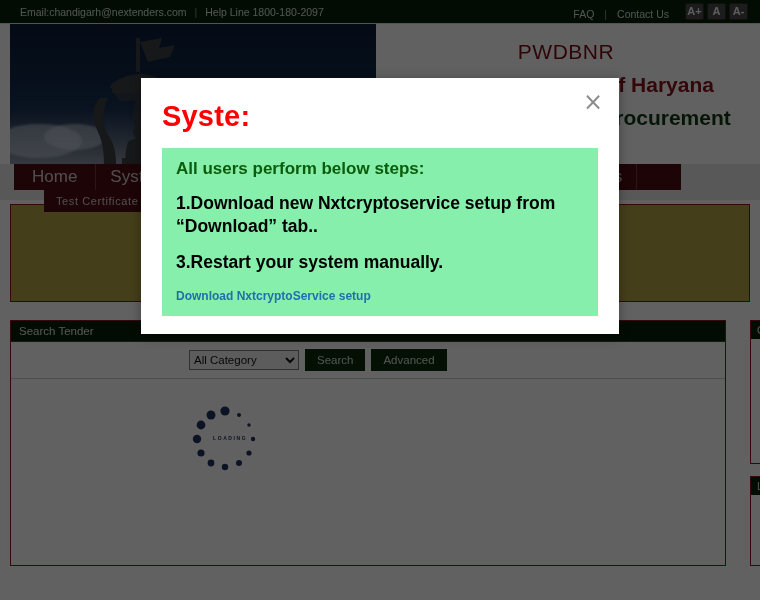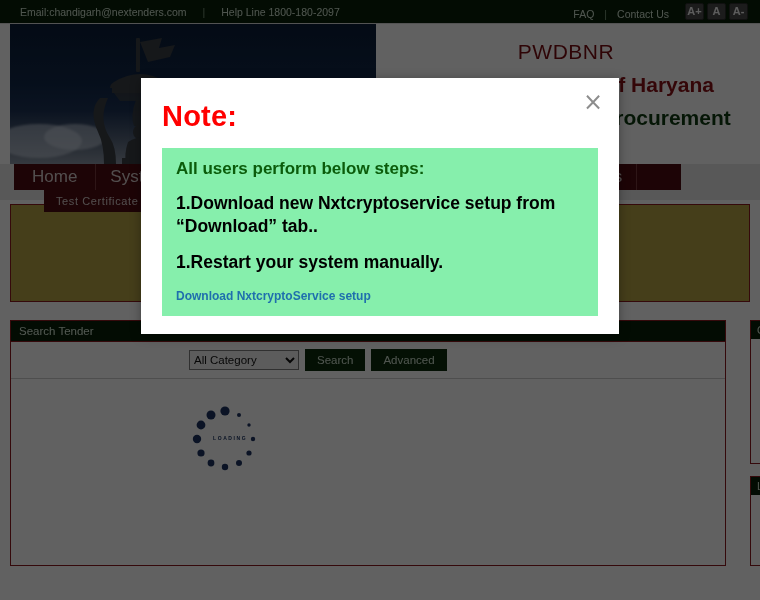--- a/index.html
+++ b/index.html
@@ -33,21 +33,21 @@
     height: 24px;
     background: #082008;
     display: flex;
     align-items: center;
     padding: 0 6px 0 0;
     border-bottom: 1px solid #d9d9d9;
   }
   .topbar-left {
     display: flex;
     align-items: center;
-    gap: 16px;
+    gap: 8px;
     padding-left: 20px;
     font-size: 10.5px;
     color: #cfe0cf;
     white-space: nowrap;
   }
   .topbar-sep { color: #7f9a7f; }
   .topbar-right {
     margin-left: auto;
     display: flex;
     align-items: flex-end;
@@ -450,20 +450,20 @@
       </div>
     </div>
 
   </div>
 </div>
 
 <div id="dim-overlay"></div>
 
 <div class="modal">
   <div class="modal-close">×</div>
-  <div class="modal-note">Note:</div>
+  <div class="modal-note">Syste:</div>
   <div class="modal-body">
     <div class="mb-head">All users perform below steps:</div>
     <div class="mb-step">1.Download new Nxtcryptoservice setup from “Download” tab..</div>
-    <div class="mb-step">1.Restart your system manually.</div>
+    <div class="mb-step">3.Restart your system manually.</div>
     <a class="mb-link" href="#">Download NxtcryptoService setup</a>
   </div>
 </div>
 
 </body></html>

